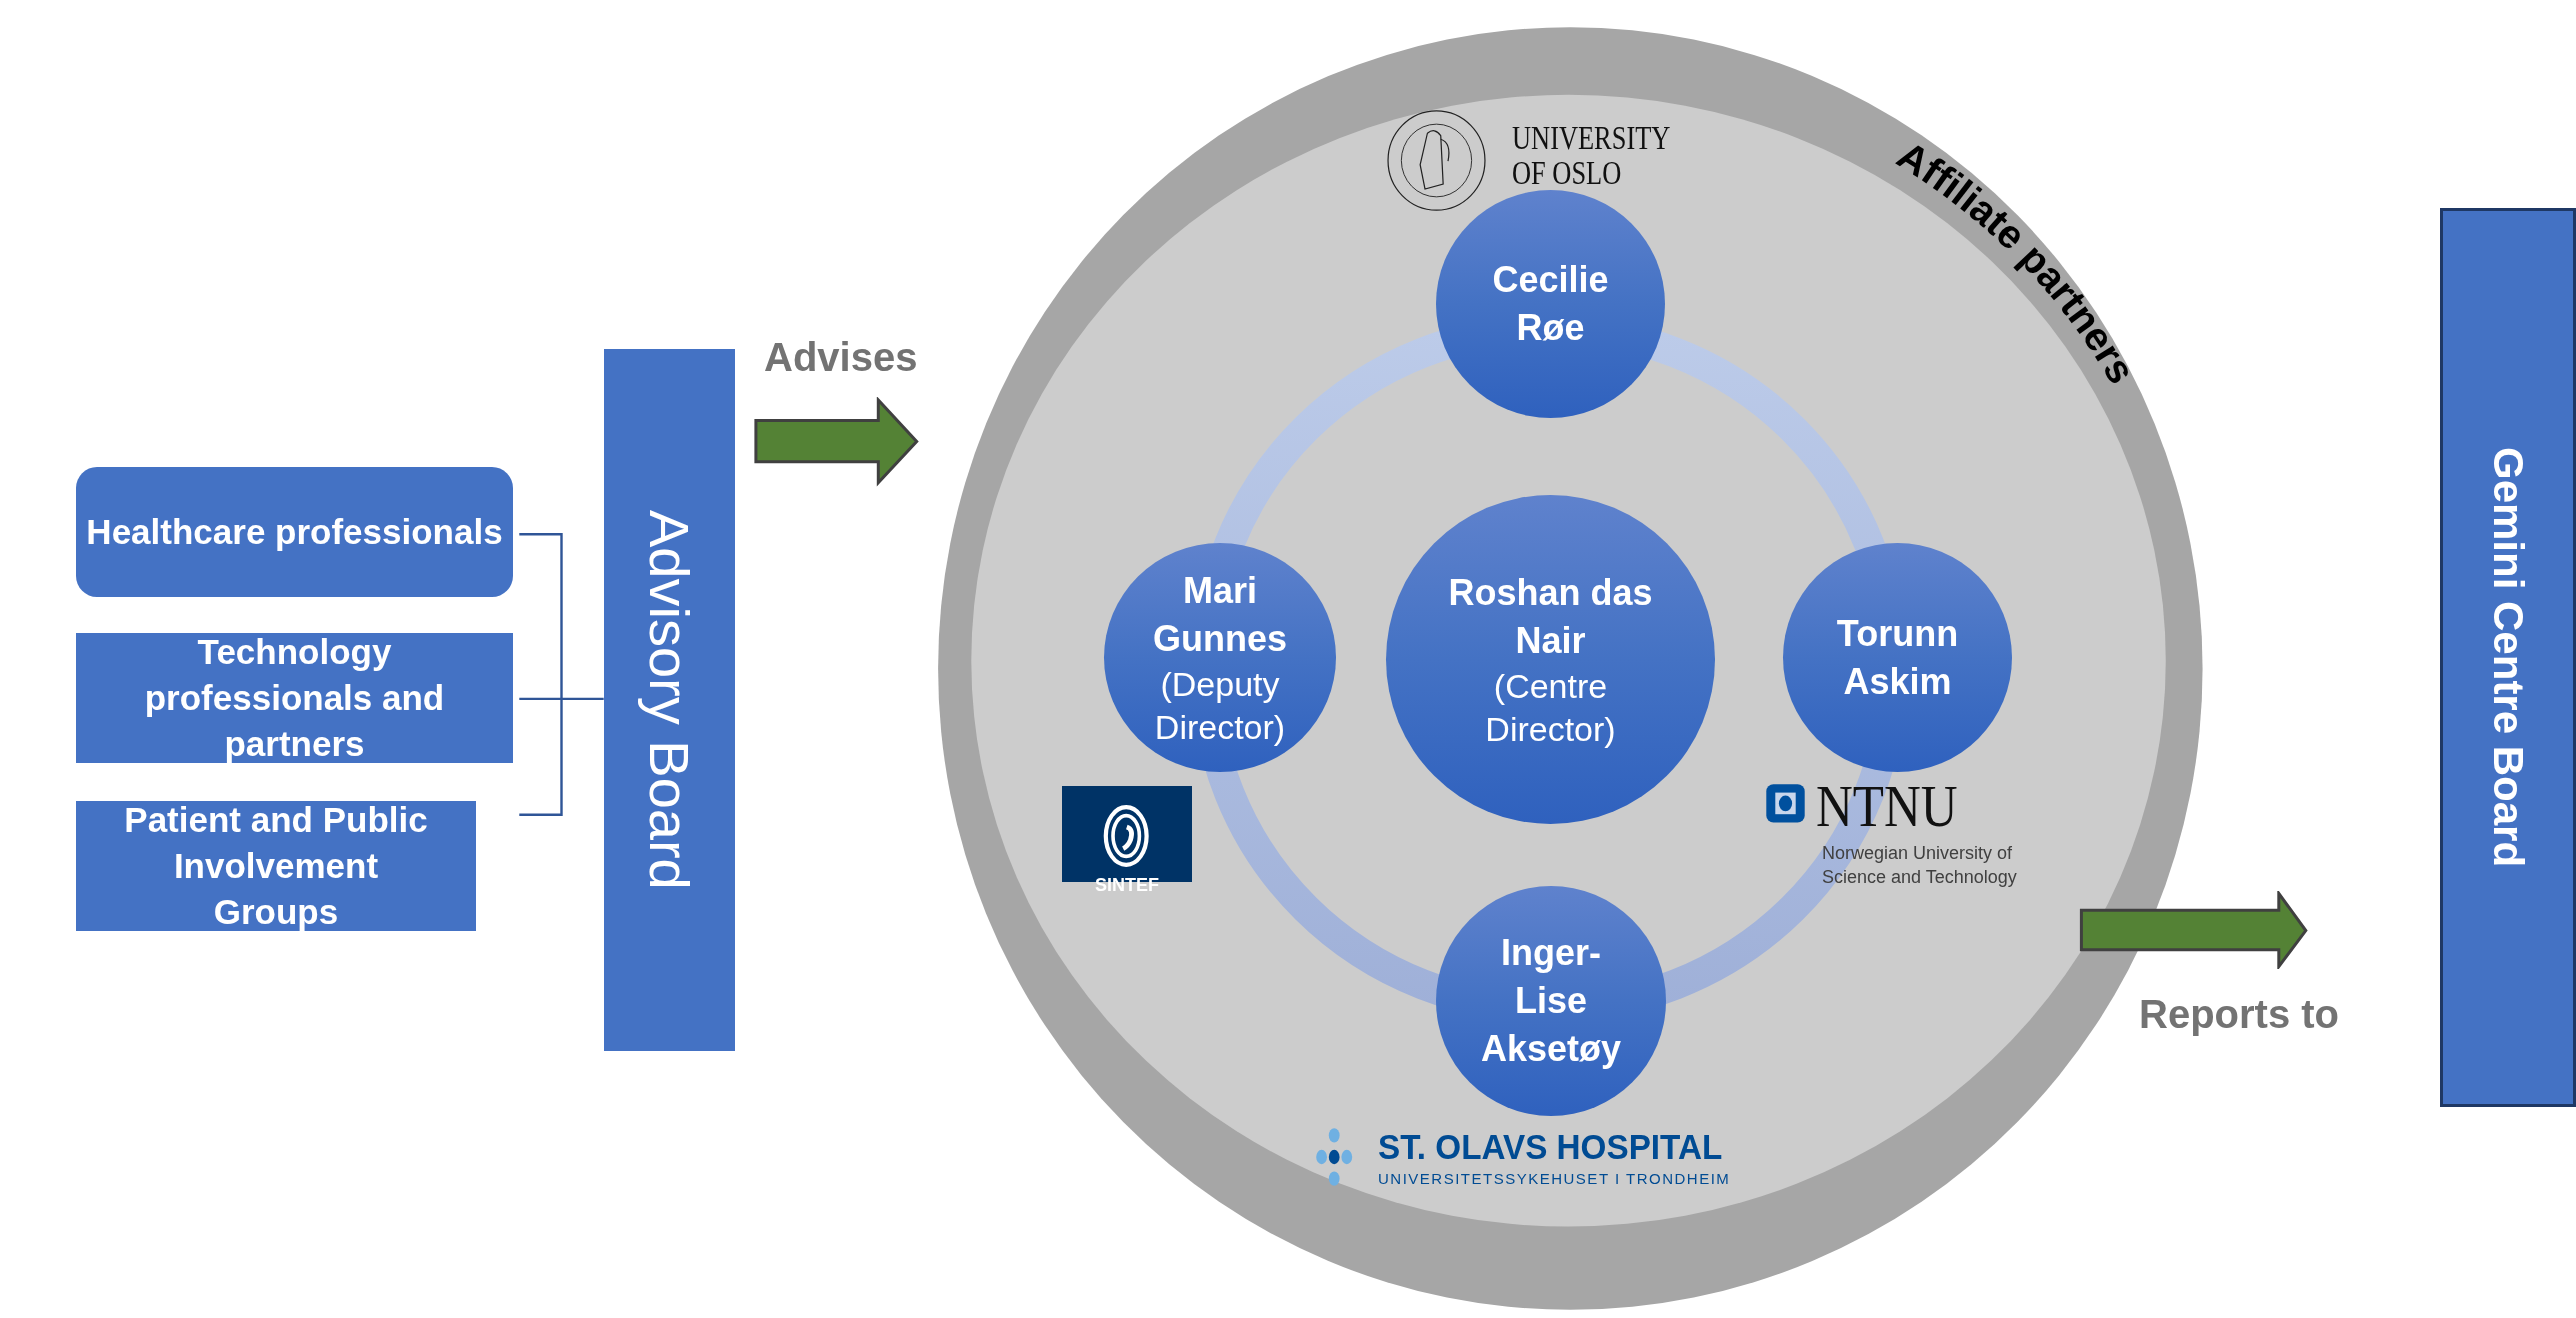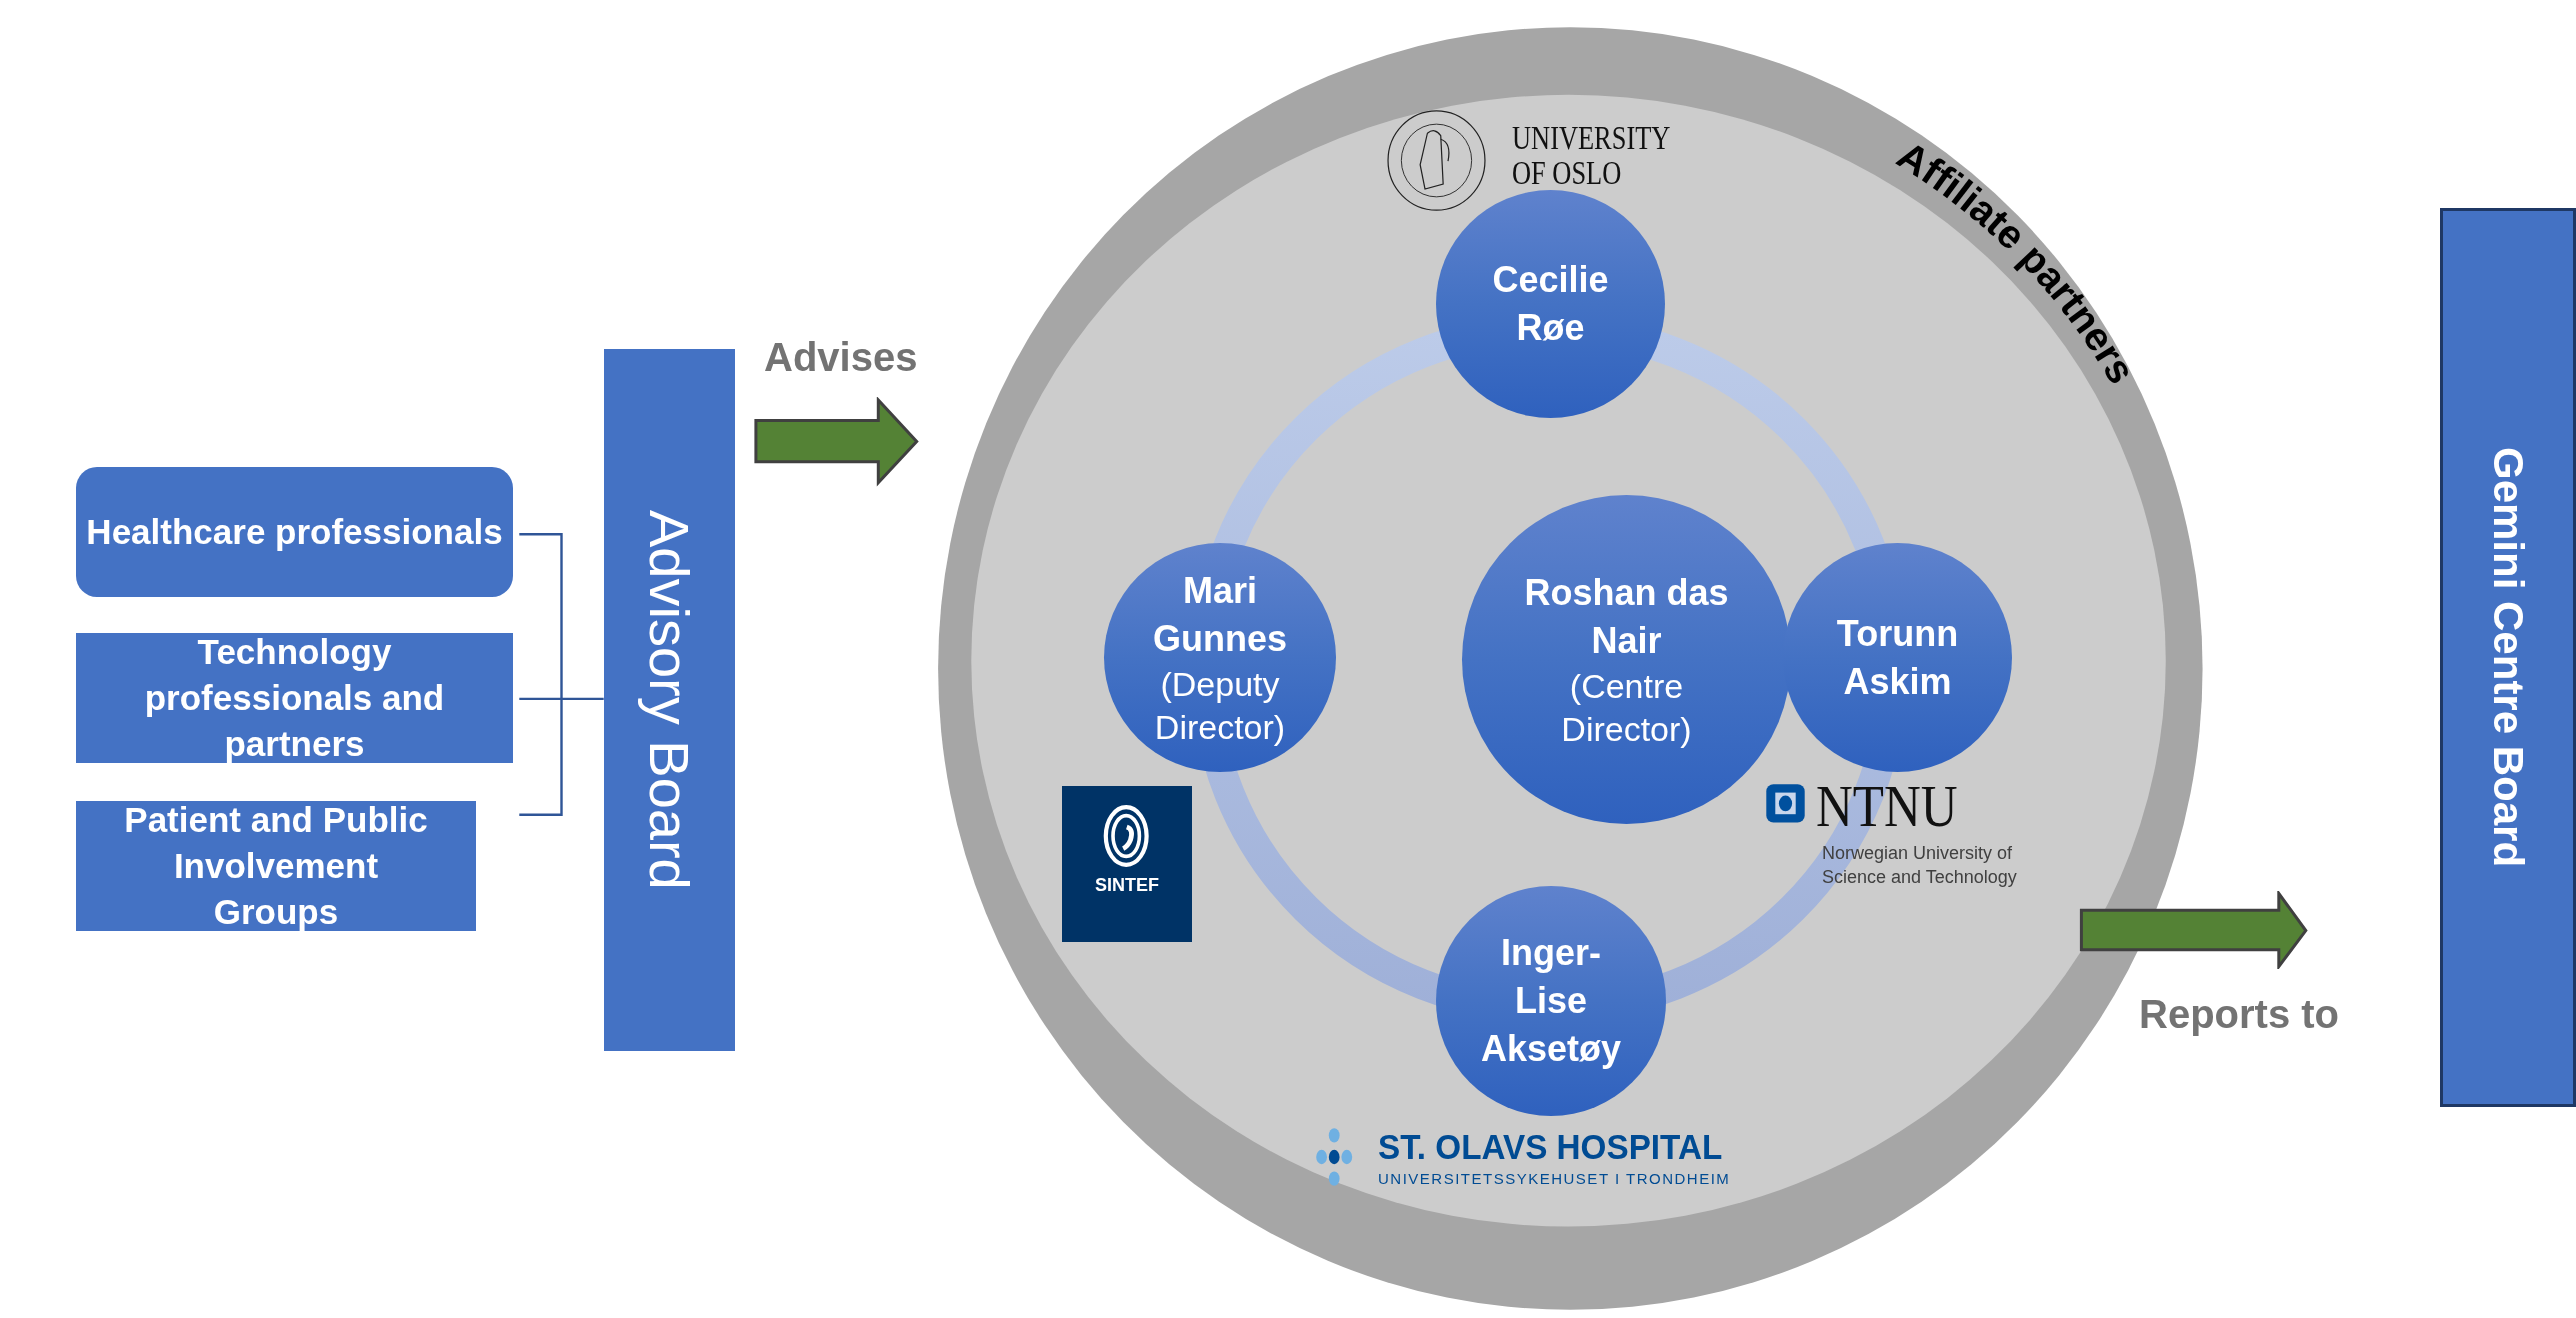--- a/index.html
+++ b/index.html
@@ -73,34 +73,34 @@
 
 <div class="person" style="left:1436px;top:190px;width:229px;height:228px;">
   <div class="name" style="padding:0 48px;">Cecilie Røe</div>
 </div>
 
 <div class="person" style="left:1104px;top:543px;width:232px;height:229px;">
   <div class="name" style="padding:0 66px;">Mari Gunnes</div>
   <div class="role" style="padding:0 54px;">(Deputy Director)</div>
 </div>
 
-<div class="person" style="left:1462px;top:495px;width:329px;height:329px;">
+<div class="person" style="left:1386px;top:495px;width:329px;height:329px;">
   <div class="name" style="padding:0 60px;">Roshan das Nair</div>
   <div class="role" style="padding:0 90px;">(Centre Director)</div>
 </div>
 
 <div class="person" style="left:1783px;top:543px;width:229px;height:229px;">
   <div class="name" style="padding:0 60px;">Torunn Askim</div>
 </div>
 
 <div class="person" style="left:1436px;top:886px;width:230px;height:230px;">
   <div class="name" style="padding:0 57px;">Inger-Lise Aksetøy</div>
 </div>
 
-<div class="abs" style="left:1062px;top:786px;width:130px;height:156px;background:#003366;">
+<div class="abs" style="left:1062px;top:786px;width:130px;height:96px;background:#003366;">
   <svg class="abs" style="left:30px;top:17px;" width="69" height="66" viewBox="0 0 115 110">
     <ellipse cx="57" cy="55" rx="34" ry="48" fill="none" stroke="#fff" stroke-width="7"></ellipse>
     <ellipse cx="57" cy="55" rx="22" ry="34" fill="none" stroke="#fff" stroke-width="6"></ellipse>
     <path d="M58 40 q12 4 6 22 q-4 10 -12 14" fill="none" stroke="#fff" stroke-width="8"></path>
   </svg>
   <div class="abs" style="left:0;top:89px;width:130px;text-align:center;color:#fff;font-weight:bold;font-size:18px;">SINTEF</div>
 </div>
 
 <div class="abs" style="left:1765px;top:778px;width:338px;height:121px;">
   <svg class="abs" style="left:0;top:4.8px;" width="41" height="42" viewBox="0 0 68 70">

